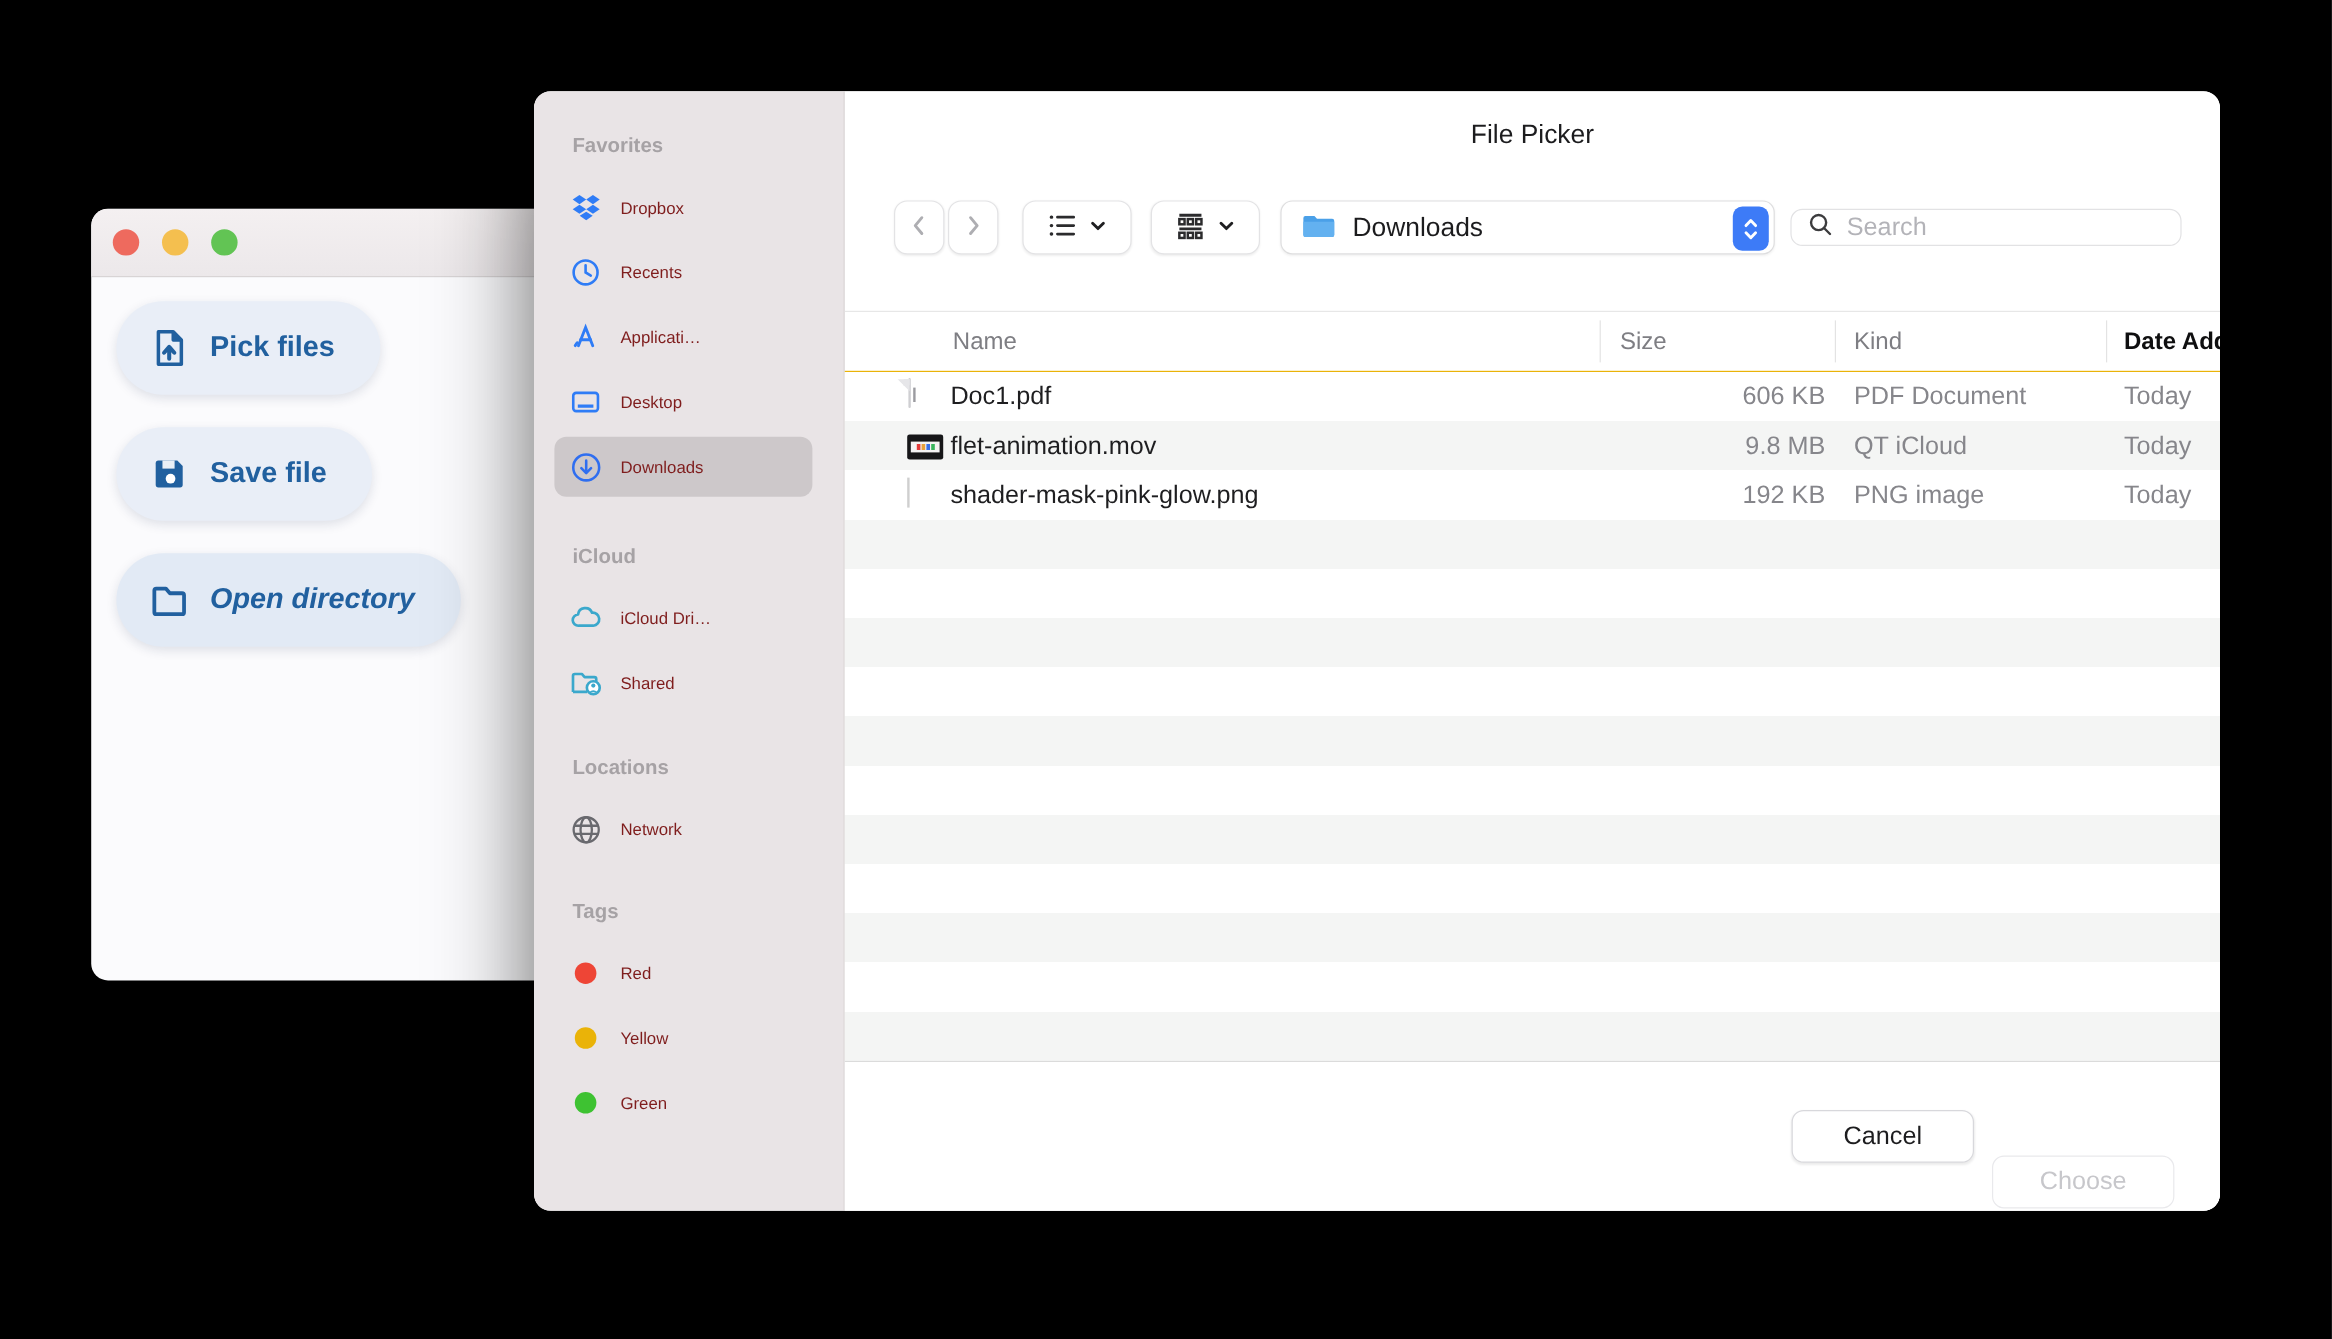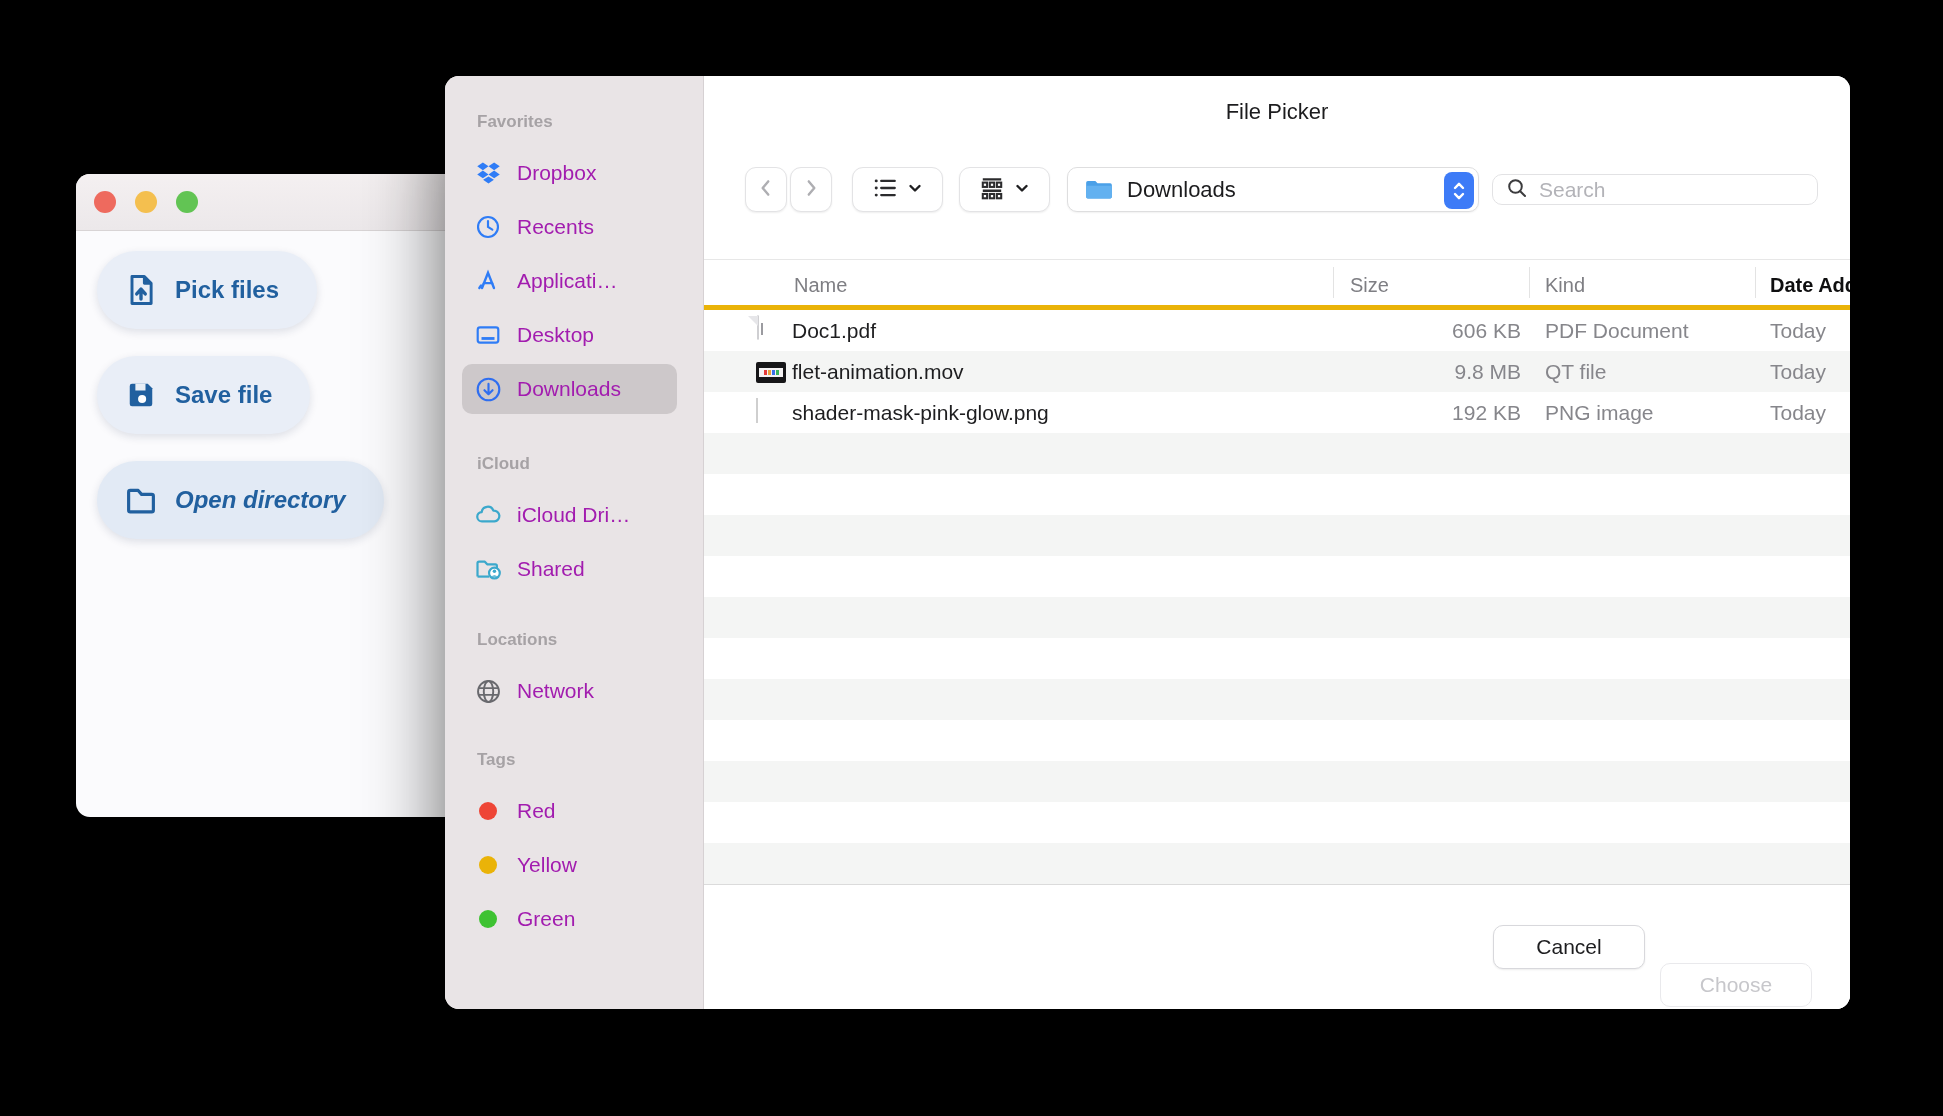--- a/index.html
+++ b/index.html
@@ -26,21 +26,21 @@
     background:#fff; box-shadow:0 35px 80px rgba(0,0,0,.6); z-index:2; display:flex; overflow:hidden; }
 
   
   .sidebar { width:259px; background:#e9e4e6; border-right:1px solid #d6d1d3; padding-top:34px; flex:none; }
   .side-header { margin-left:32px; font-size:17px; font-weight:700; color:#a6a2a5; line-height:24px; }
   .side-list { margin-top:12px; }
   .side-item { height:54px; display:flex; align-items:center; margin:0 26px 0 17px; padding-left:11px;
     border-radius:10px; cursor:default; }
   .side-item.selected { background:#cdc8ca; height:50px; margin-top:2px; margin-bottom:2px; }
   .side-icon { width:30px; display:flex; justify-content:center; align-items:center; flex:none; }
-  .side-label { margin-left:14px; font-size:21px; color:#a21caf; white-space:nowrap; }
+  .side-label { margin-left:14px; font-size:14px; color:#7f1d1d; white-space:nowrap; }
   .dot { width:18px; height:18px; border-radius:50%; }
   .dot-red{ background:#ee4536; } .dot-yellow{ background:#eab308; } .dot-green{ background:#3ec232; }
   .mt-icloud{ margin-top:38px; } .mt-loc{ margin-top:32px; } .mt-tags{ margin-top:30px; }
 
   
   .main { position:relative; flex:1; background:#fff; }
   .dlg-title { position:absolute; top:24px; left:0; right:0; text-align:center; font-size:22px;
     font-weight:500; color:#1c1c1e; line-height:24px; }
 
   .toolbar { position:absolute; top:91px; left:41px; height:45px; display:flex; align-items:center; }
@@ -55,21 +55,21 @@
   .stepper { position:absolute; right:4px; top:4px; width:30px; height:37px; background:#3d7bf7;
     border-radius:8px; display:flex; flex-direction:column; align-items:center; justify-content:center; }
   .search { width:326px; height:31px; background:#fff; border:1px solid #e2e2e4; border-radius:10px;
     display:flex; align-items:center; padding:0 10px 0 12px; }
   .search input { border:none; outline:none; width:100%; margin-left:10px; font-size:21px;
     font-family:"Liberation Sans", sans-serif; color:#1c1c1e; background:transparent; }
   .search input::placeholder { color:#b3b3b8; }
 
   
   .thead { position:absolute; top:183px; left:0; right:0; height:51px; border-top:1px solid #e7e7e7;
-    border-bottom:5px solid #eab308; font-size:20px; color:#7e7e83; }
+    border-bottom:1px solid #eab308; font-size:20px; color:#7e7e83; }
   .thead .hcell { position:absolute; top:0; line-height:51px; white-space:nowrap; cursor:pointer; }
   .h-name{ left:90px; } .h-size{ left:646px; } .h-kind{ left:841px; }
   .h-date{ left:1066px; width:80px; overflow:hidden; color:#0f0f10; font-weight:700; }
   .vsep { position:absolute; top:7px; bottom:7px; width:1px; background:#e3e3e3; }
   .vs1{ left:629px; } .vs2{ left:825px; } .vs3{ left:1051px; }
 
   .tbody { position:absolute; top:234px; left:0; right:0; bottom:125px;
     background:repeating-linear-gradient(to bottom, #fff 0 41px, #f4f5f4 41px 82px); }
   .frow { position:relative; height:41px; font-size:21px; cursor:default; }
   .frow .cell { position:absolute; top:0; line-height:41px; white-space:nowrap; }
@@ -365,21 +365,21 @@
                 <span class="band">
               <i style="background:#e33a3a"></i>
                   <i style="background:#e8a13a"></i>
                   <i style="background:#3a6fe8"></i>
                   <i style="background:#3ab45c"></i>
             </span>
               </span>
           </span>
           <span class="cell c-name">flet-animation.mov</span>
           <span class="cell c-size">9.8 MB</span>
-          <span class="cell c-kind">QT file</span>
+          <span class="cell c-kind">QT iCloud</span>
           <span class="cell c-date">Today</span>
         </div>
         <div class="frow">
           <span class="ficon"><span class="ic-png"></span></span>
           <span class="cell c-name">shader-mask-pink-glow.png</span>
           <span class="cell c-size">192 KB</span>
           <span class="cell c-kind">PNG image</span>
           <span class="cell c-date">Today</span>
         </div>
       </div>

